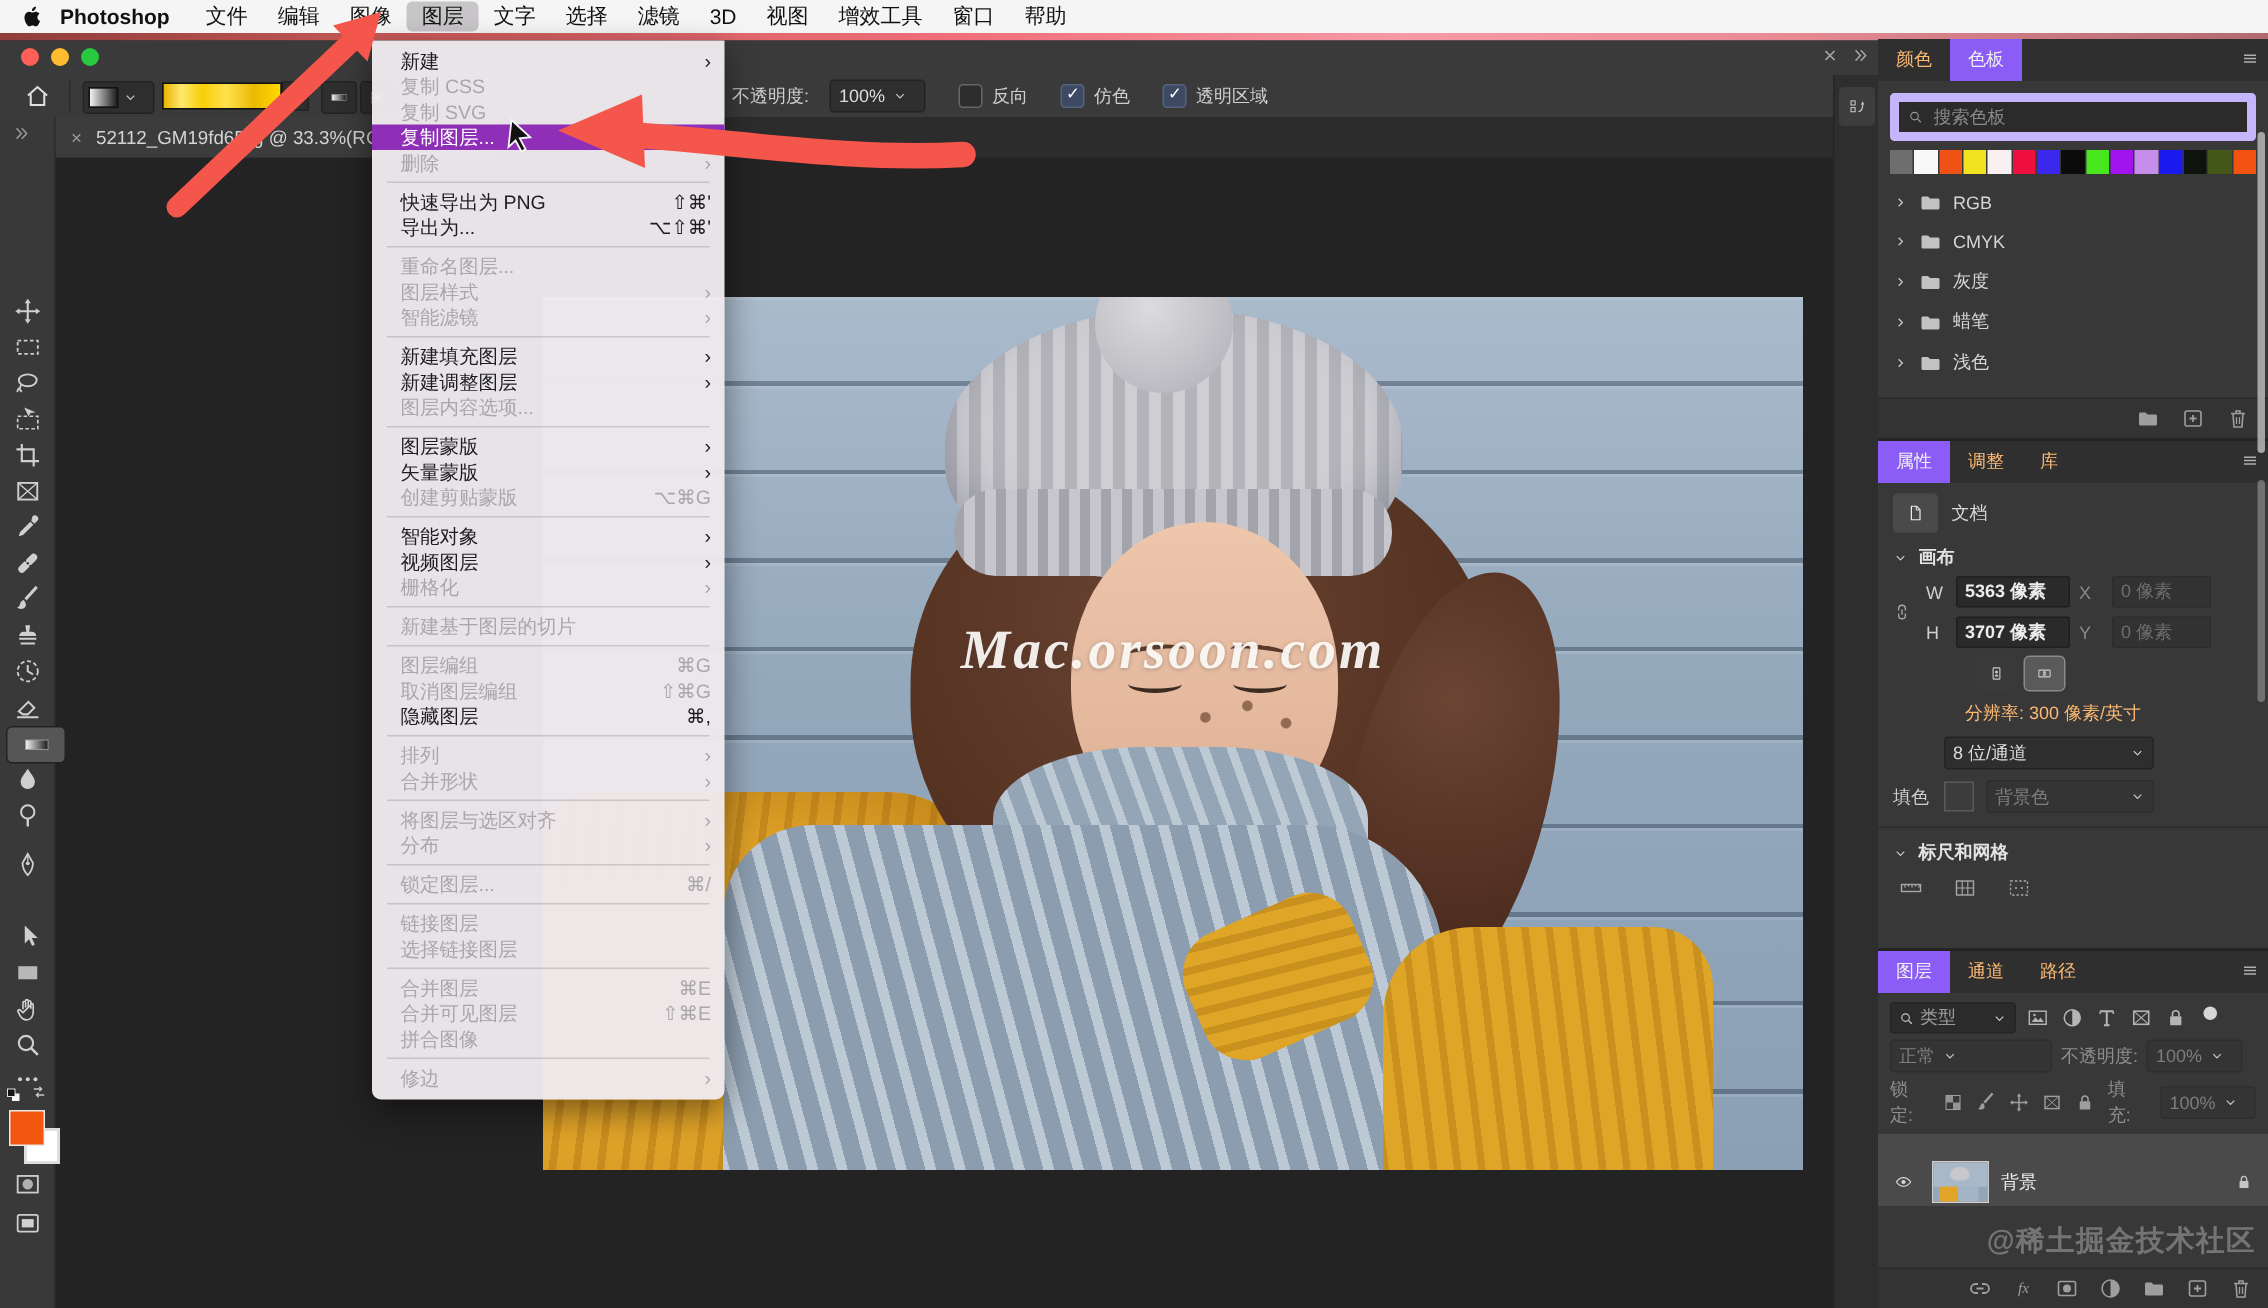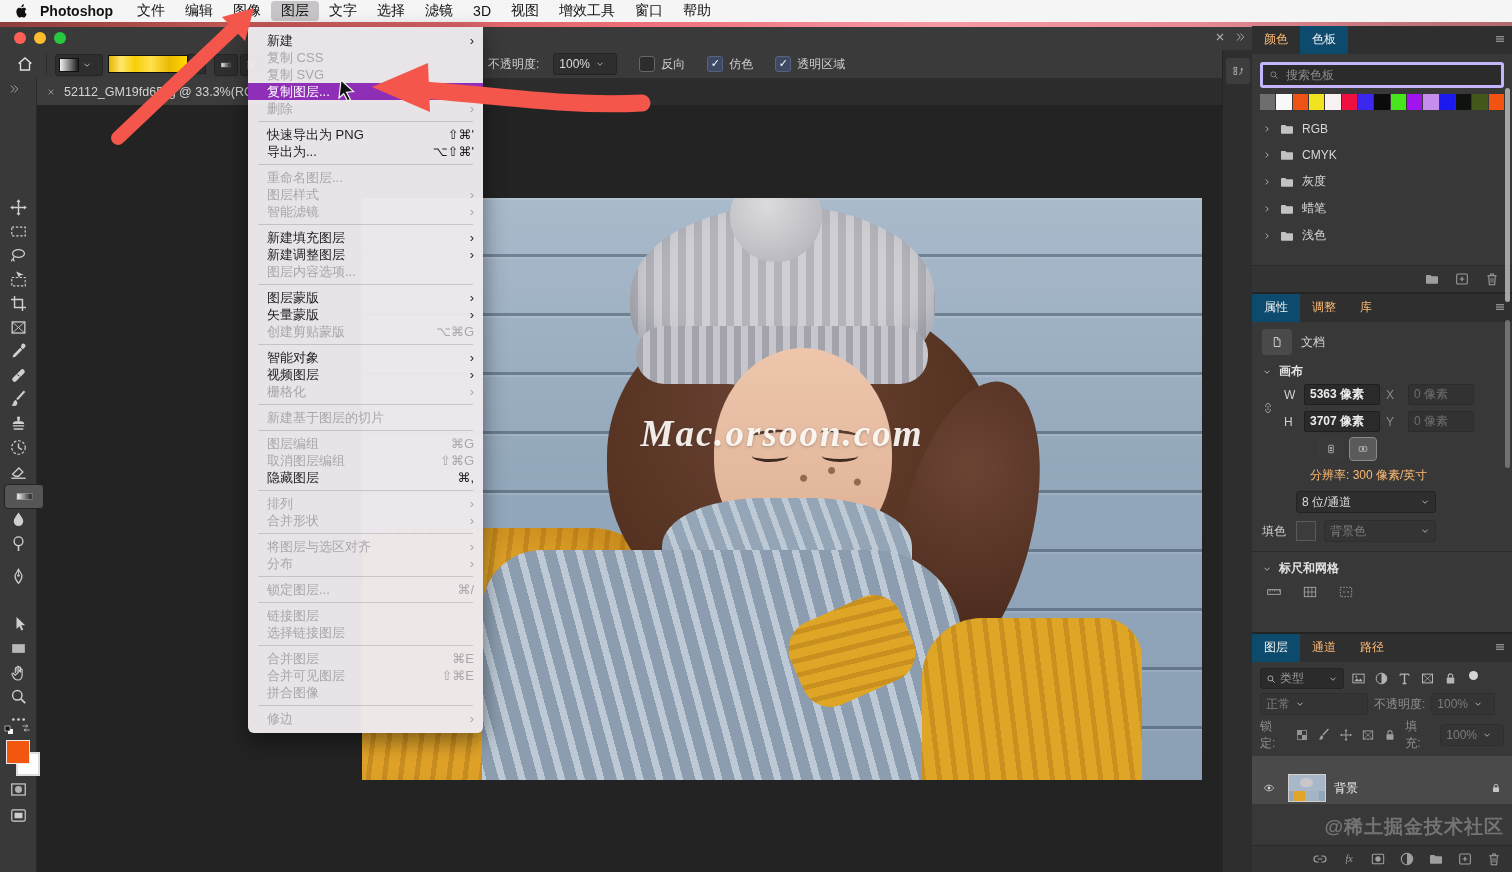--- a/index.html
+++ b/index.html
@@ -113,24 +113,24 @@
   #rail{position:absolute;left:1222px;top:50px;width:30px;height:822px;background:#2e2e2e;border-left:1px solid #262626;z-index:2}
   .railbtn{position:absolute;left:3px;top:8px;width:24px;height:26px;background:#3d3d3d;border-radius:3px;
            display:flex;align-items:center;justify-content:center}
 
   
   #panels{position:absolute;left:1252px;top:26px;width:260px;height:846px;background:#383838;z-index:2;
           display:flex;flex-direction:column;font-size:12px}
   .panel{border-bottom:2px solid #242424;position:relative}
   .pheader{height:28px;background:#2f2f2f;display:flex;align-items:flex-end;position:relative}
   .ptab{padding:5px 12px 6px;color:#fdba74;background:#2f2f2f}
-  .ptab.active{background:#0c4a6e;color:#f0f0f0}
+  .ptab.active{background:#8b5cf6;color:#f0f0f0}
   .pmenu{position:absolute;right:6px;top:7px;color:#b0b0b0}
   #panel-colors{height:266px}
-  .searchbox{margin:8px 8px 6px;height:20px;background:#2b2b2b;border:3px solid #c4b5fd;border-radius:3px;
+  .searchbox{margin:8px 8px 6px;height:20px;background:#2b2b2b;border:6px solid #c4b5fd;border-radius:3px;
              display:flex;align-items:center;gap:5px;padding:0 6px}
   .searchbox input{background:transparent;border:none;outline:none;color:#ddd;font-size:12px;width:200px}
   .searchbox input::placeholder{color:#8a8a8a}
   #swatches{margin:2px 8px;display:flex;gap:1px}
   .swatch{width:16px;height:16px;display:inline-block}
   #groups{margin-top:6px}
   .group-row{display:flex;align-items:center;gap:7px;padding:5px 10px;color:#d6d6d6}
   .group-row .folder{color:#c2c2c2;width:16px;height:16px}
   .pfooter{position:absolute;left:0;right:0;bottom:0;height:26px;background:#333;border-top:1px solid #2a2a2a;
            display:flex;align-items:center;justify-content:flex-end;gap:14px;padding:0 12px}

